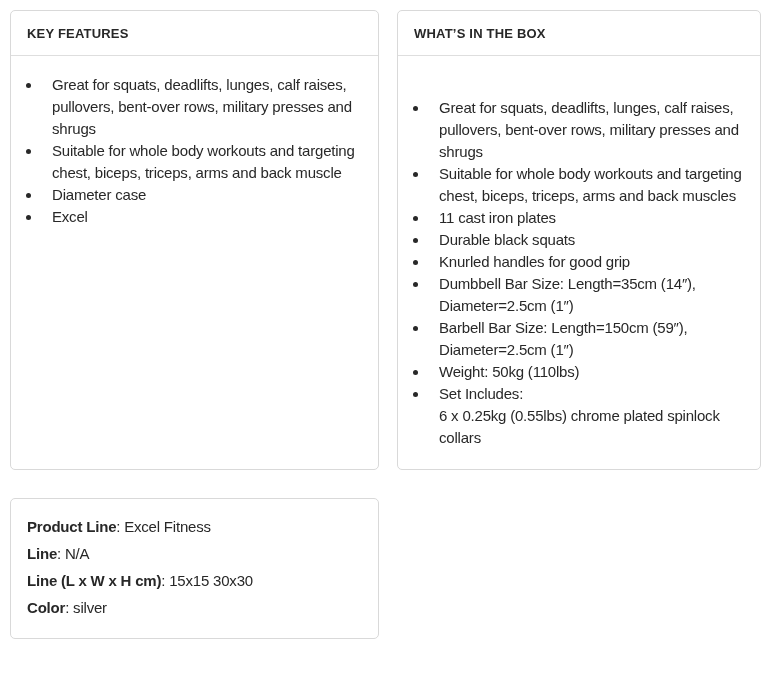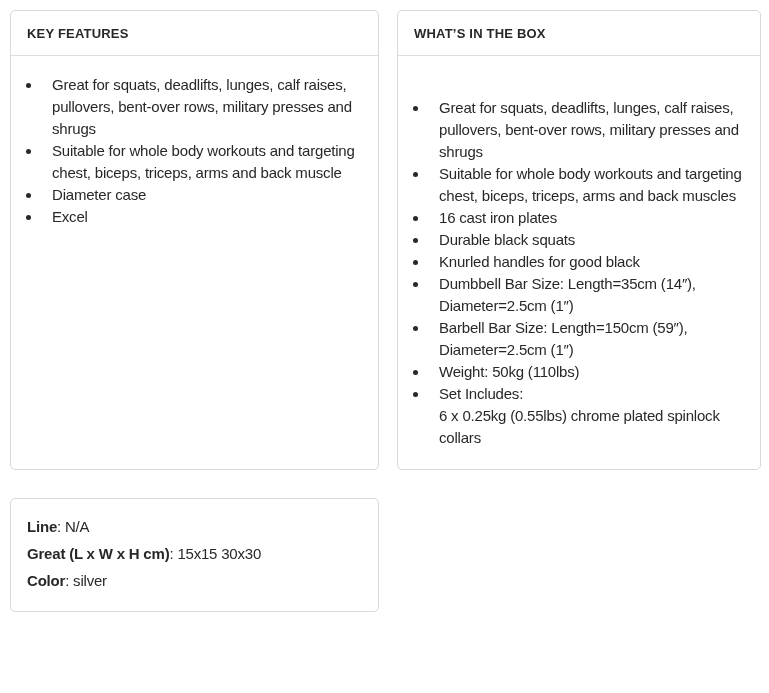--- a/index.html
+++ b/index.html
@@ -94,42 +94,43 @@
 
     <div class="col-b">
       <section class="card">
         <header class="card-header">
           <h2 class="card-title">WHAT’S IN THE BOX</h2>
         </header>
         <div class="card-body">
           <ul class="feature-list gap-top">
               <li>Great for squats, deadlifts, lunges, calf raises, pullovers, bent-over rows, military presses and shrugs</li>
               <li>Suitable for whole body workouts and targeting chest, biceps, triceps, arms and back muscles</li>
-              <li>16 cast iron plates</li>
+              <li>11 cast iron plates</li>
               <li>Durable black squats</li>
-              <li>Knurled handles for good black</li>
+              <li>Knurled handles for good grip</li>
               <li>Dumbbell Bar Size: Length=35cm (14″), Diameter=2.5cm (1″)</li>
               <li>Barbell Bar Size: Length=150cm (59″), Diameter=2.5cm (1″)</li>
               <li>Weight: 50kg (110lbs)</li>
               <li>Set Includes:
 6 x 0.25kg (0.55lbs) chrome plated spinlock collars</li>
             </ul>
         </div>
       </section>
     </div>
 
   </div>
 
   <div class="cards-row">
     <div class="col-a">
       <section class="card">
         <div class="card-body specs">
           <div>
+              <p class="spec-row"><b>Product Line</b><span>: </span><span>Excel Fitness</span></p>
               <p class="spec-row"><b>Line</b><span>: </span><span>N/A</span></p>
-              <p class="spec-row"><b>Great (L x W x H cm)</b><span>: </span><span>15x15 30x30</span></p>
+              <p class="spec-row"><b>Line (L x W x H cm)</b><span>: </span><span>15x15 30x30</span></p>
               <p class="spec-row"><b>Color</b><span>: </span><span>silver</span></p>
             </div>
         </div>
       </section>
     </div>
   </div>
 
 </div>
 
 </body></html>

